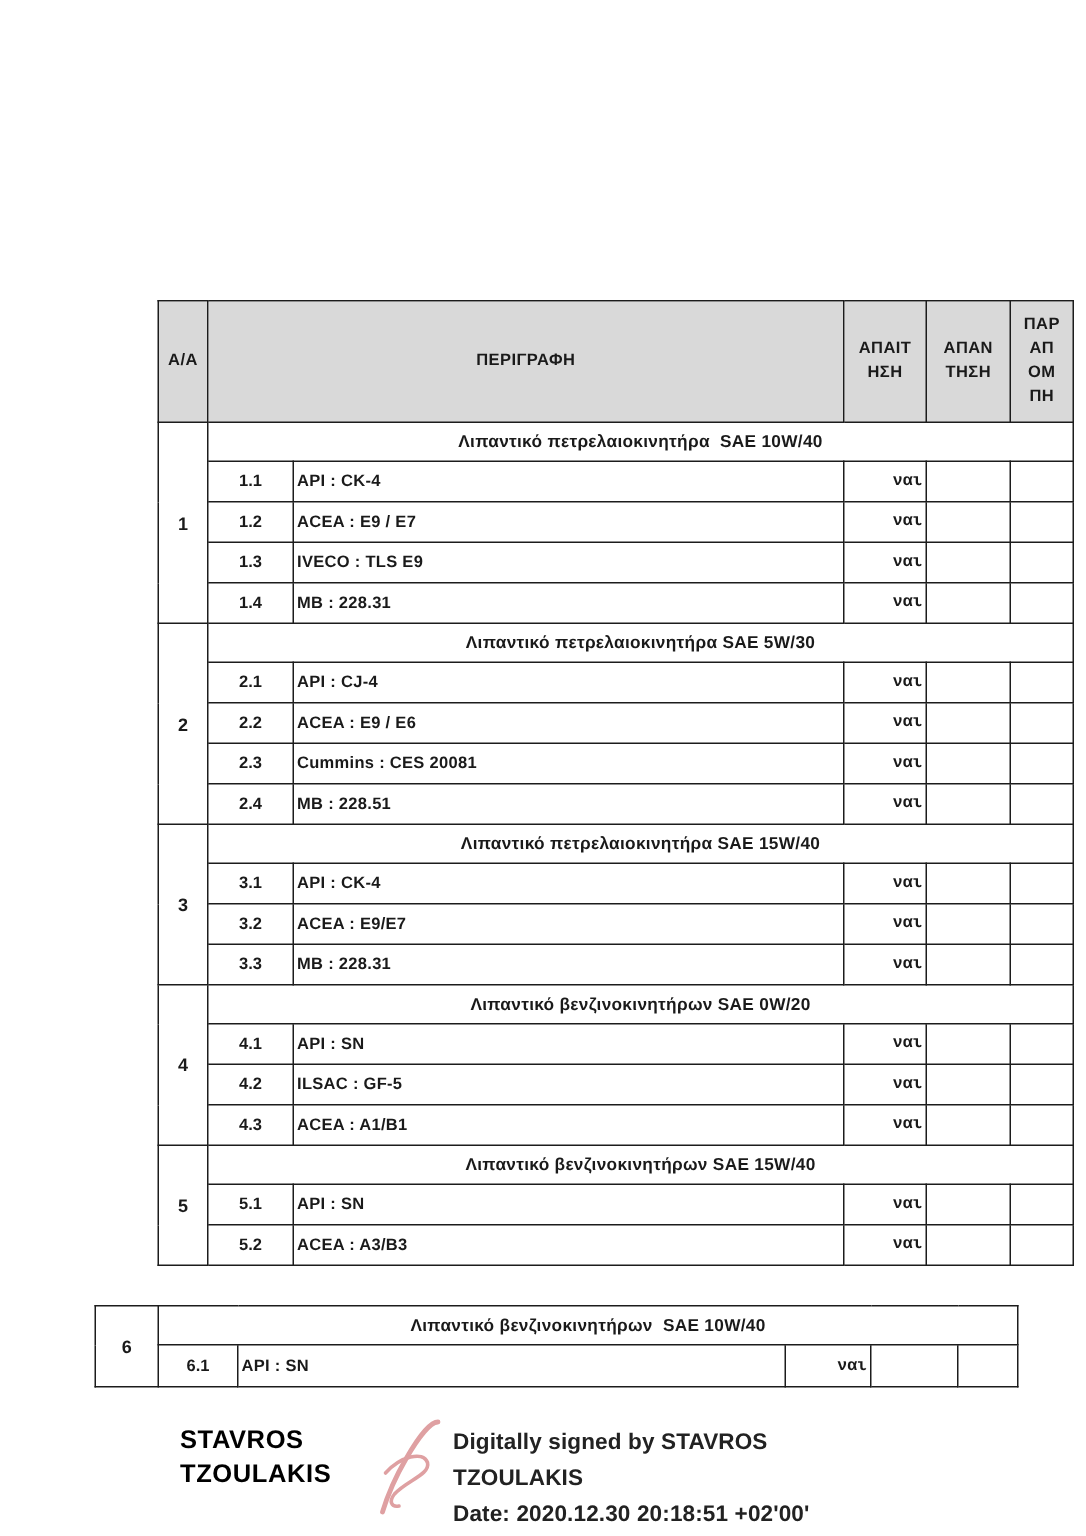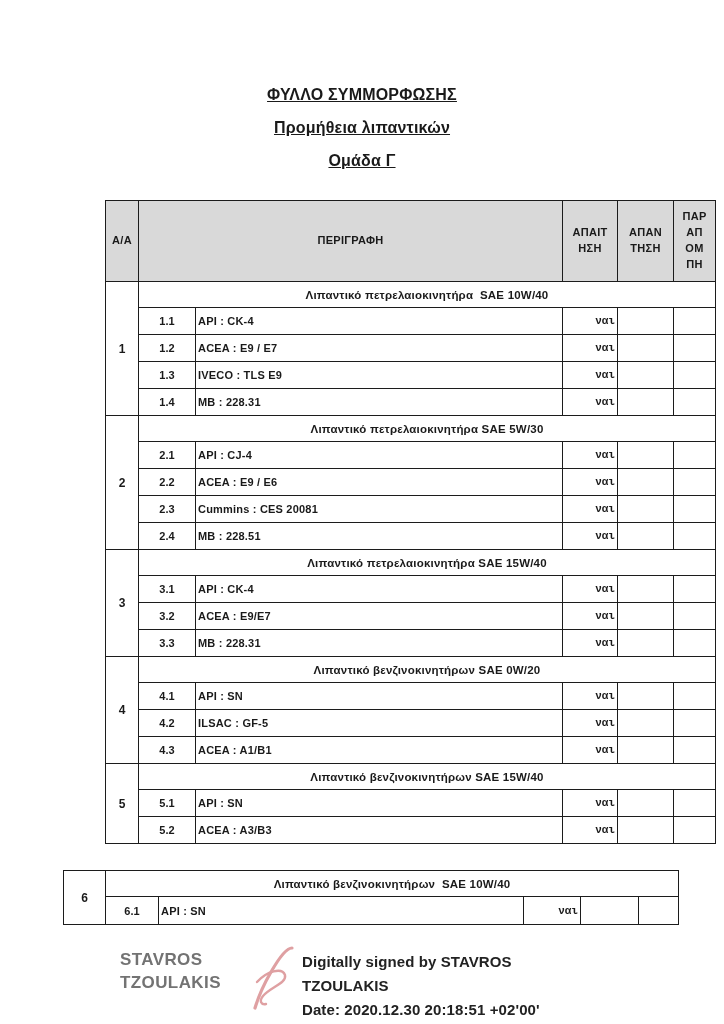--- a/index.html
+++ b/index.html
@@ -40,38 +40,33 @@
   #second-table .item-row td{height:27px;}
   #second-table .title-cell{height:25px;}
   .aa-cell{text-align:center;font-weight:700;font-size:12px;vertical-align:middle;}
   .num-cell{text-align:center;}
   .desc-cell{text-align:left;padding-left:9px;letter-spacing:.2px;}
   .req-cell,.ans-cell,.ref-cell{text-align:right;font-family:Liberation Mono, monospace;}
 
   
   .sig-name{
     position:absolute;left:120px;top:948px;font-size:17px;font-weight:600;
-    color:#737373;line-height:1.38;white-space:pre-line;letter-spacing:.4px;
+    color:#000000;line-height:1.38;white-space:pre-line;letter-spacing:.4px;
   }
   .sig-flourish{position:absolute;left:249px;top:944px;width:50px;height:68px;}
   .sig-details{
     position:absolute;left:302px;top:950px;font-size:15px;font-weight:600;
     color:#222;line-height:1.6;white-space:pre-line;letter-spacing:.1px;
   }
 </style>
 </head>
 <body>
 
 <div class="page">
 
-  <div class="titles">
-    <div class="doc-title">ΦΥΛΛΟ ΣΥΜΜΟΡΦΩΣΗΣ</div>
-    <div class="doc-title">Προμήθεια λιπαντικών</div>
-    <div class="doc-title">Ομάδα Γ</div>
-  </div>
 
   <table class="comp-table" id="main-table">
     <colgroup>
       <col style="width:33px">
         <col style="width:57px">
         <col style="width:367px">
       <col style="width:55px">
         <col style="width:56px">
         <col style="width:42px">
     </colgroup>

